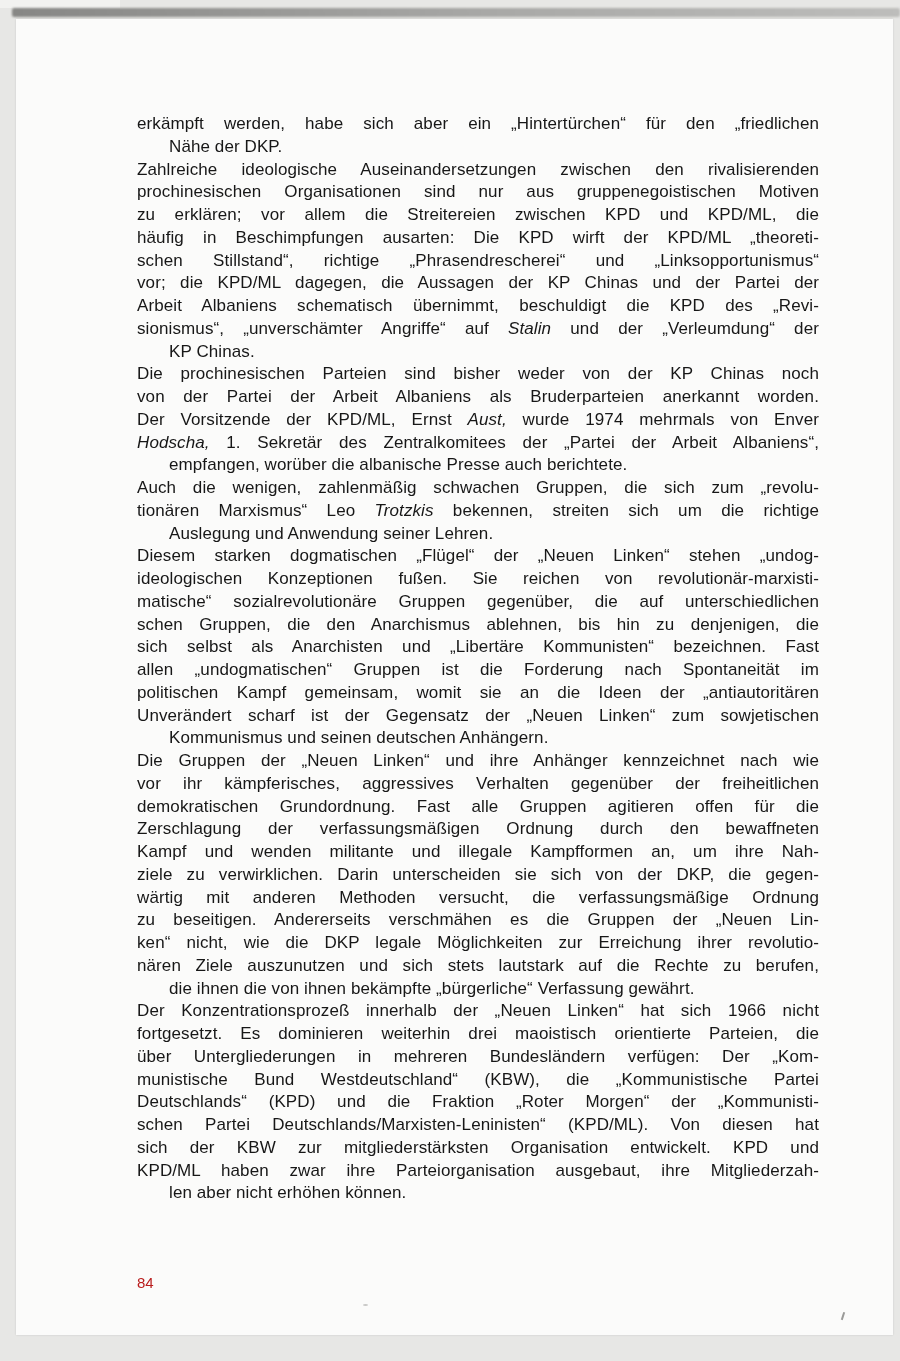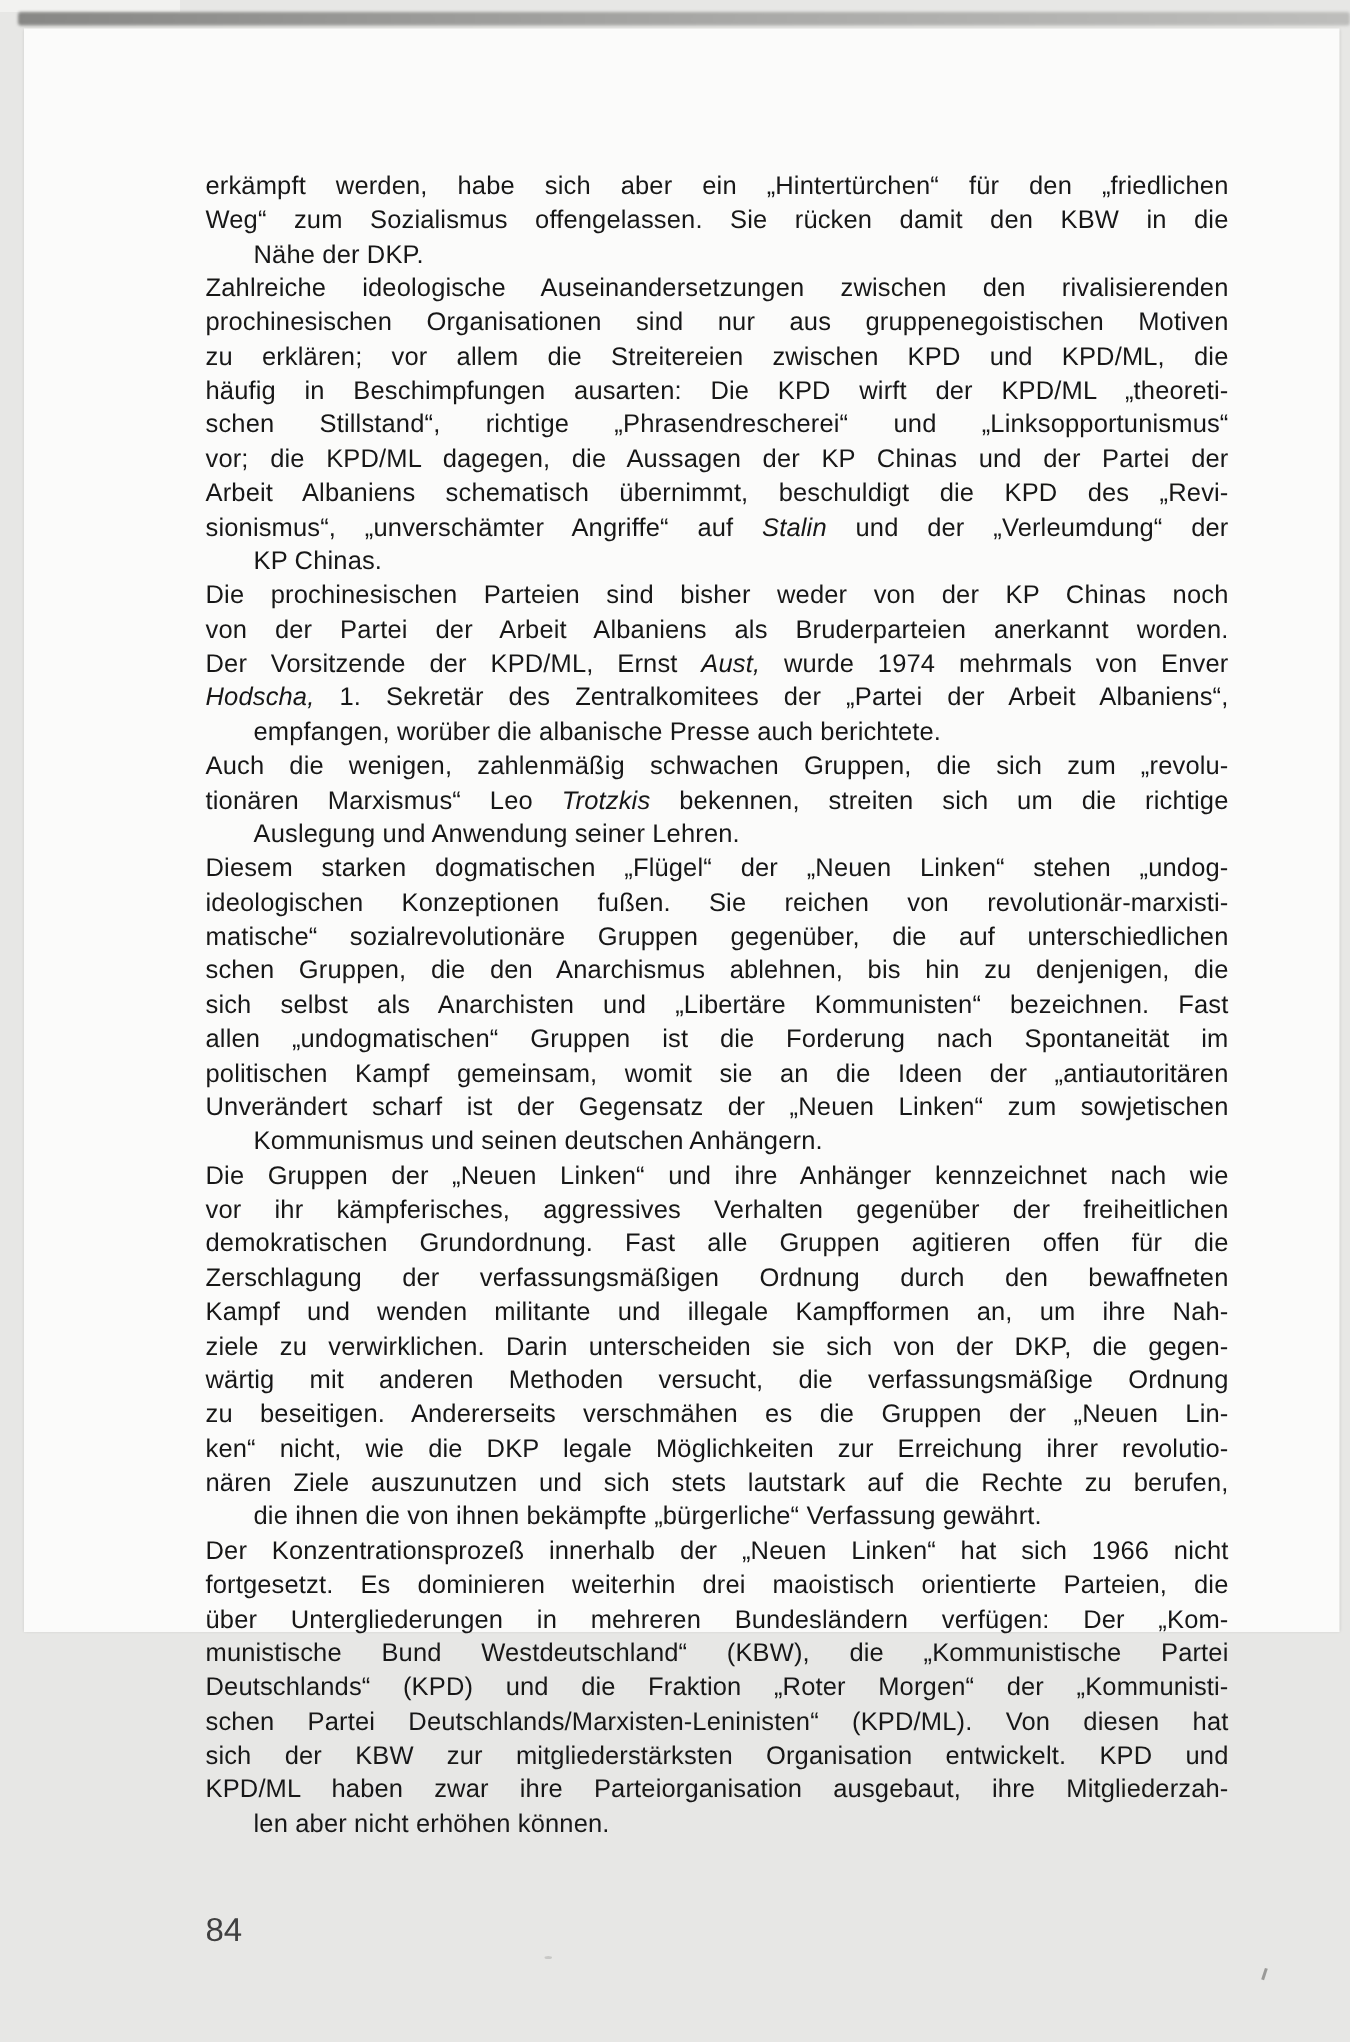--- a/index.html
+++ b/index.html
@@ -13,21 +13,21 @@
     position: absolute; top: 8px; left: 12px; right: 0; height: 9px;
     background: linear-gradient(to right, #878785, #a9a9a7 55%, #bdbdbb);
     filter: blur(1.2px);
     border-radius: 2px;
   }
   .corner-light {
     position: absolute; top: 0; left: 0; width: 120px; height: 8px;
     background: #f2f2f0;
   }
   .page {
-    position: absolute; left: 16px; top: 19px; width: 877px; height: 1069px;
+    position: absolute; left: 16px; top: 19px; width: 877px; height: 1316px;
     background: #fbfbfa;
     box-shadow: 0 0 2px rgba(0,0,0,0.12);
   }
   .text-block {
     position: absolute; left: 121px; top: 94px; width: 682px;
     color: #171717;
     font-size: 17px; line-height: 22.75px;
     letter-spacing: 0.1px;
   }
   .para { margin: 0; }
@@ -35,21 +35,21 @@
     text-align: justify;
     text-align-last: justify;
     text-justify: inter-word;
     white-space: normal;
     height: 22.75px;
   }
   .line.end { text-align-last: left; margin-left: 32px; }
   .line i { font-style: italic; }
   .page-number {
     position: absolute; left: 121px; top: 1255px;
-    color: #404040; font-size: 22px;
+    color: #b91c1c; font-size: 15px;
   }
   .speck-dot {
     position: absolute; left: 347px; top: 1285px;
     width: 5px; height: 2px; background: #c8c8c6; border-radius: 50%;
   }
   .speck-slash {
     position: absolute; left: 826px; top: 1293px;
     width: 1.5px; height: 8px; background: #9a9a98;
     transform: rotate(18deg);
   }
@@ -57,21 +57,20 @@
 </head>
 <body>
 
 <div class="corner-light"></div>
 <div class="top-edge"></div>
 
 <div class="page">
   <div class="text-block">
       <div class="para">
         <div class="line"><span>erkämpft werden, habe sich aber ein „Hintertürchen“ für den „friedlichen</span></div>
-        <div class="line"><span>Weg“ zum Sozialismus offengelassen. Sie rücken damit den KBW in die</span></div>
         <div class="line end"><span>Nähe der DKP.</span></div>
       </div>
       <div class="para">
         <div class="line"><span>Zahlreiche ideologische Auseinandersetzungen zwischen den rivalisierenden</span></div>
         <div class="line"><span>prochinesischen Organisationen sind nur aus gruppenegoistischen Motiven</span></div>
         <div class="line"><span>zu erklären; vor allem die Streitereien zwischen KPD und KPD/ML, die</span></div>
         <div class="line"><span>häufig in Beschimpfungen ausarten: Die KPD wirft der KPD/ML „theoreti-</span></div>
         <div class="line"><span>schen Stillstand“, richtige „Phrasendrescherei“ und „Linksopportunismus“</span></div>
         <div class="line"><span>vor; die KPD/ML dagegen, die Aussagen der KP Chinas und der Partei der</span></div>
         <div class="line"><span>Arbeit Albaniens schematisch übernimmt, beschuldigt die KPD des „Revi-</span></div>

